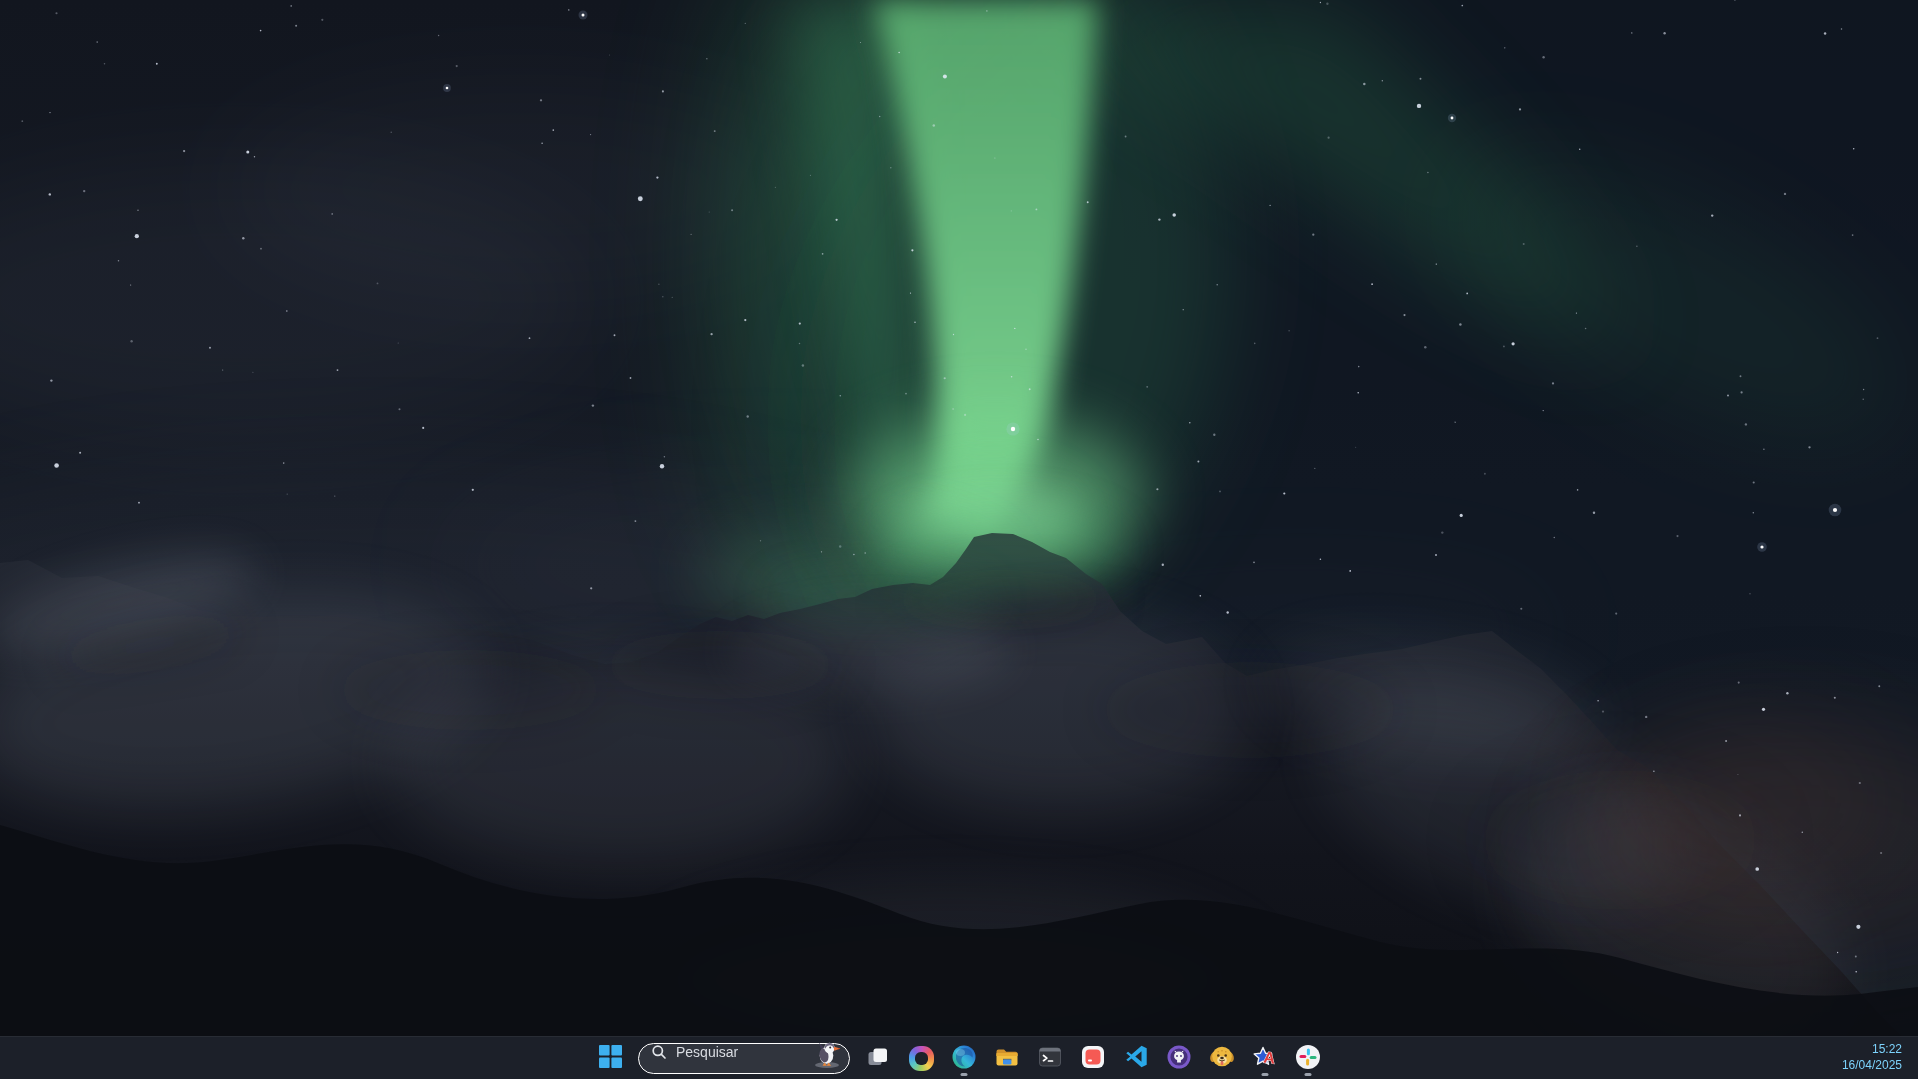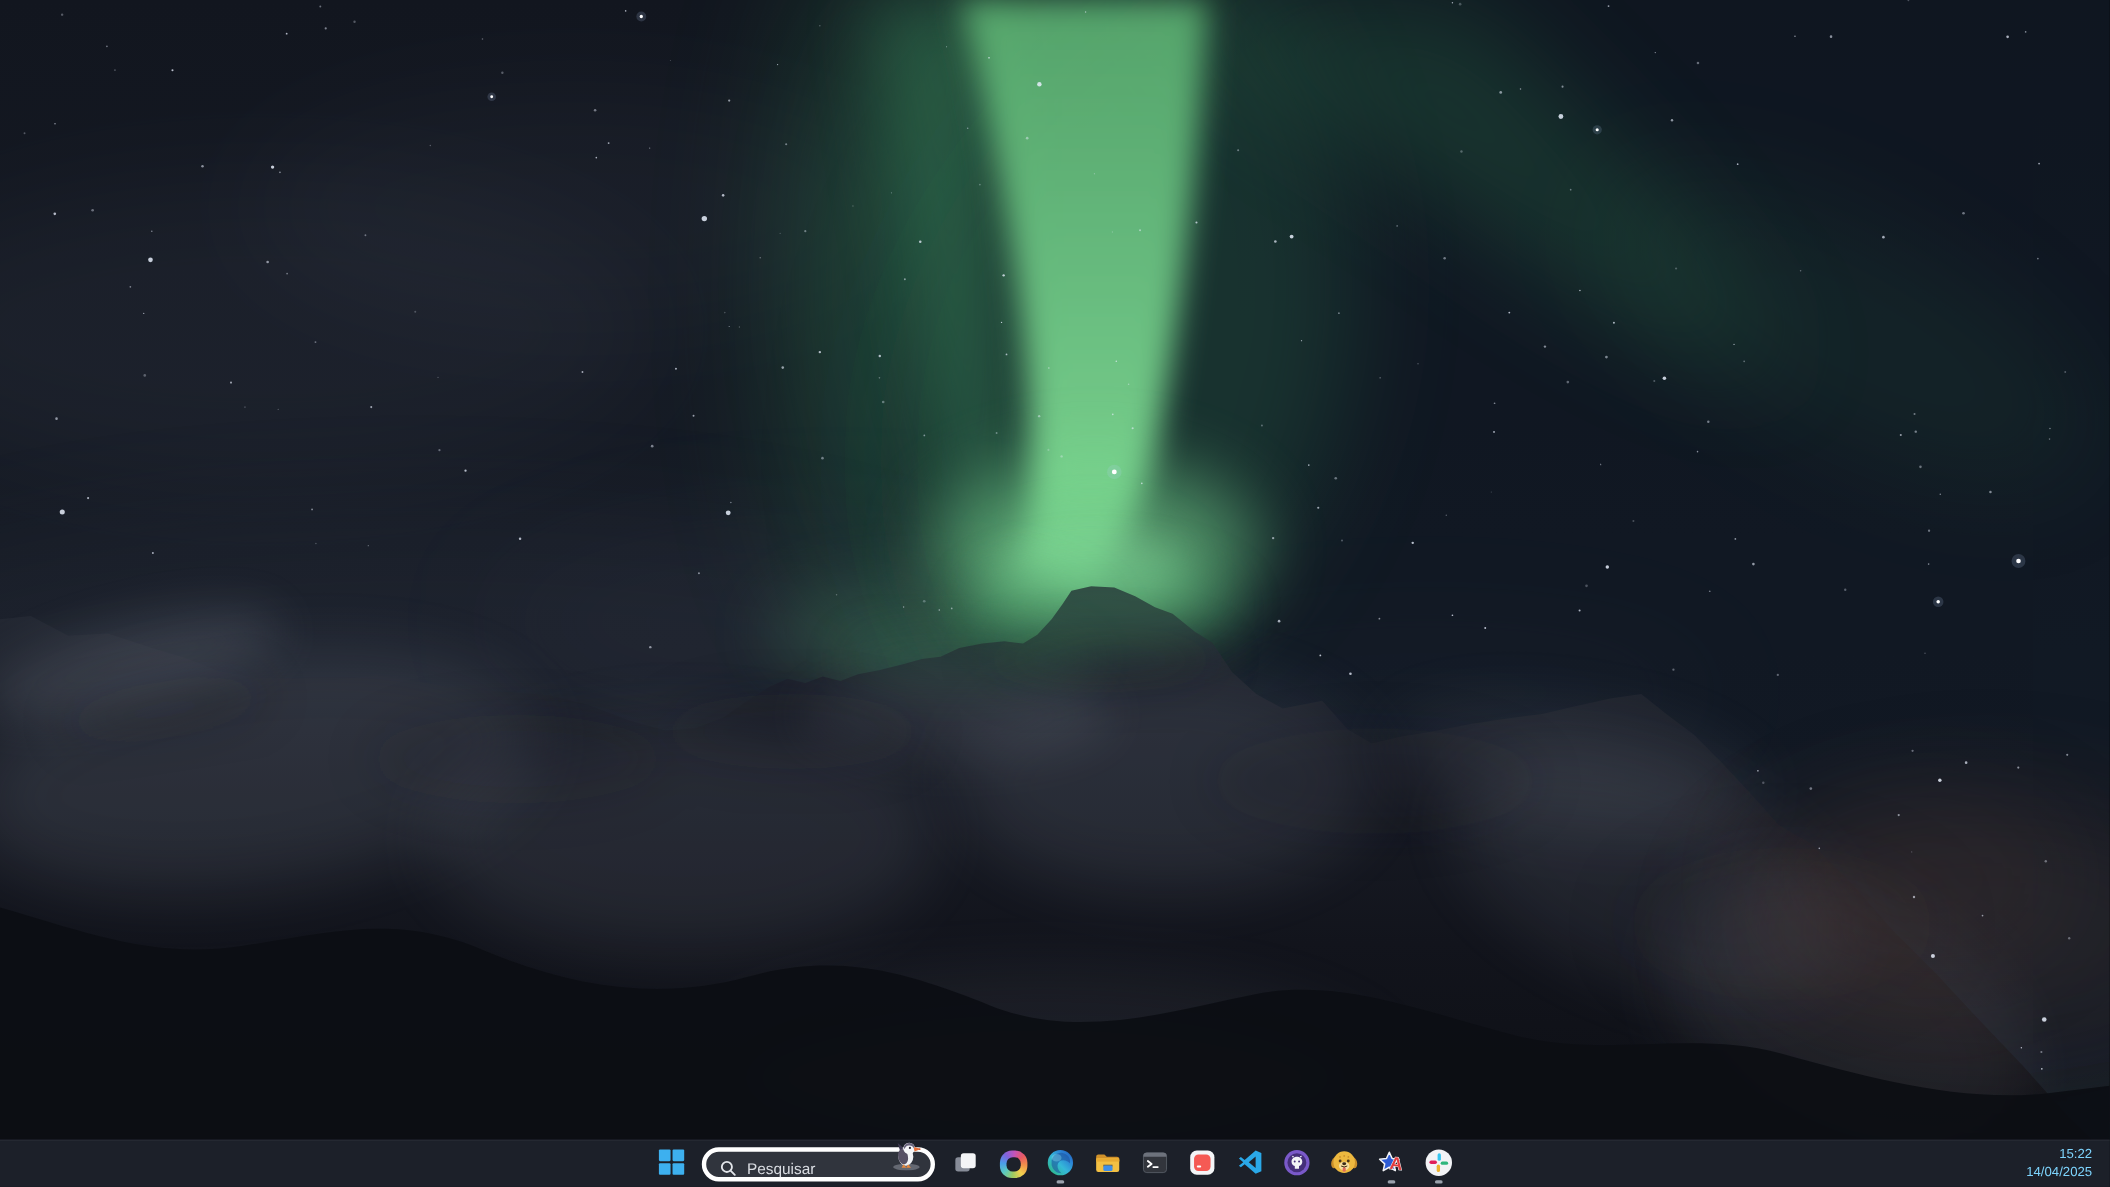--- a/index.html
+++ b/index.html
@@ -16,22 +16,22 @@
     height:42px;display:flex;align-items:center;gap:3px;}
   .tb-btn{position:relative;width:40px;height:38px;border:none;background:transparent;
     border-radius:6px;display:flex;align-items:center;justify-content:center;
     padding:0;cursor:pointer;}
   .run-dot{display:none;position:absolute;bottom:1px;left:50%;transform:translateX(-50%);
     width:7px;height:3px;border-radius:2px;background:#9aa1ac;}
   .tb-btn.running .run-dot{display:block;}
 
   
   .search-pill{position:relative;height:31px;width:212px;margin:0 5px;
-    background:#30343d;border:4px solid #ffffff;border-radius:16px;
-    display:flex;align-items:flex-end;padding:0 12px;gap:9px;cursor:pointer;box-sizing:border-box;}
+    background:#30343d;border:1px solid #ffffff;border-radius:16px;
+    display:flex;align-items:flex-start;padding:0 12px;gap:9px;cursor:pointer;box-sizing:border-box;}
   .search-text{color:#d9dce2;font-size:14px;white-space:nowrap;}
   .search-bird{position:absolute;right:5px;bottom:1px;pointer-events:none;}
 
   
   .copilot-ring{width:25px;height:25px;border-radius:44%;
     background:conic-gradient(from 230deg,#5bc9c0,#4a9de8,#7e64dd,#c653b8,#e85a62,#f0924a,#f3cf4e,#9ccc62,#5bc9c0);
     position:relative;}
   .copilot-ring::after{content:"";position:absolute;inset:6px;border-radius:44%;
     background:#1d212a;}
 
@@ -545,15 +545,15 @@
           <rect x="4.5" y="11.1" width="6.8" height="3" rx="1.5" fill="#e01e5a"></rect>
         </svg>
       </span>
         <span class="run-dot"></span>
     </button>
 
   </div>
 
   <div class="tb-clock">
     <div>15:22</div>
-    <div>14/04/2025</div>
+    <div>16/04/2025</div>
   </div>
 </div>
 
 </body></html>

